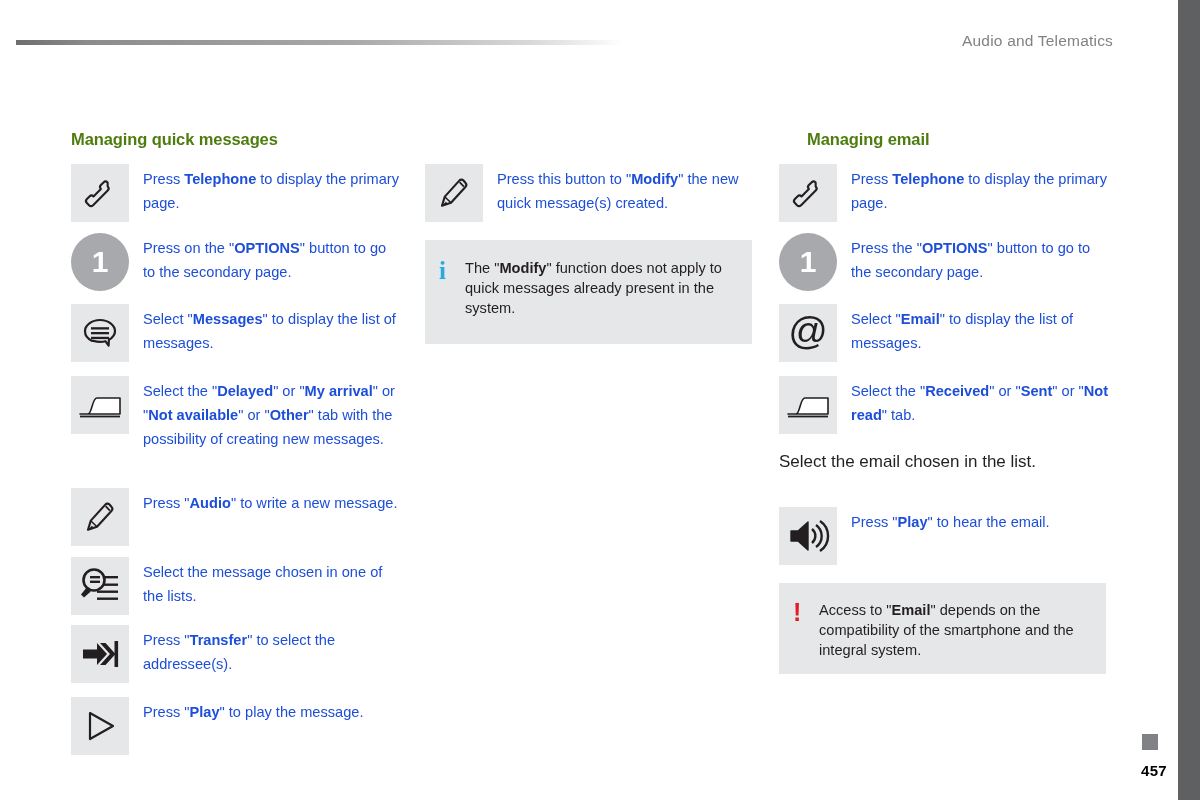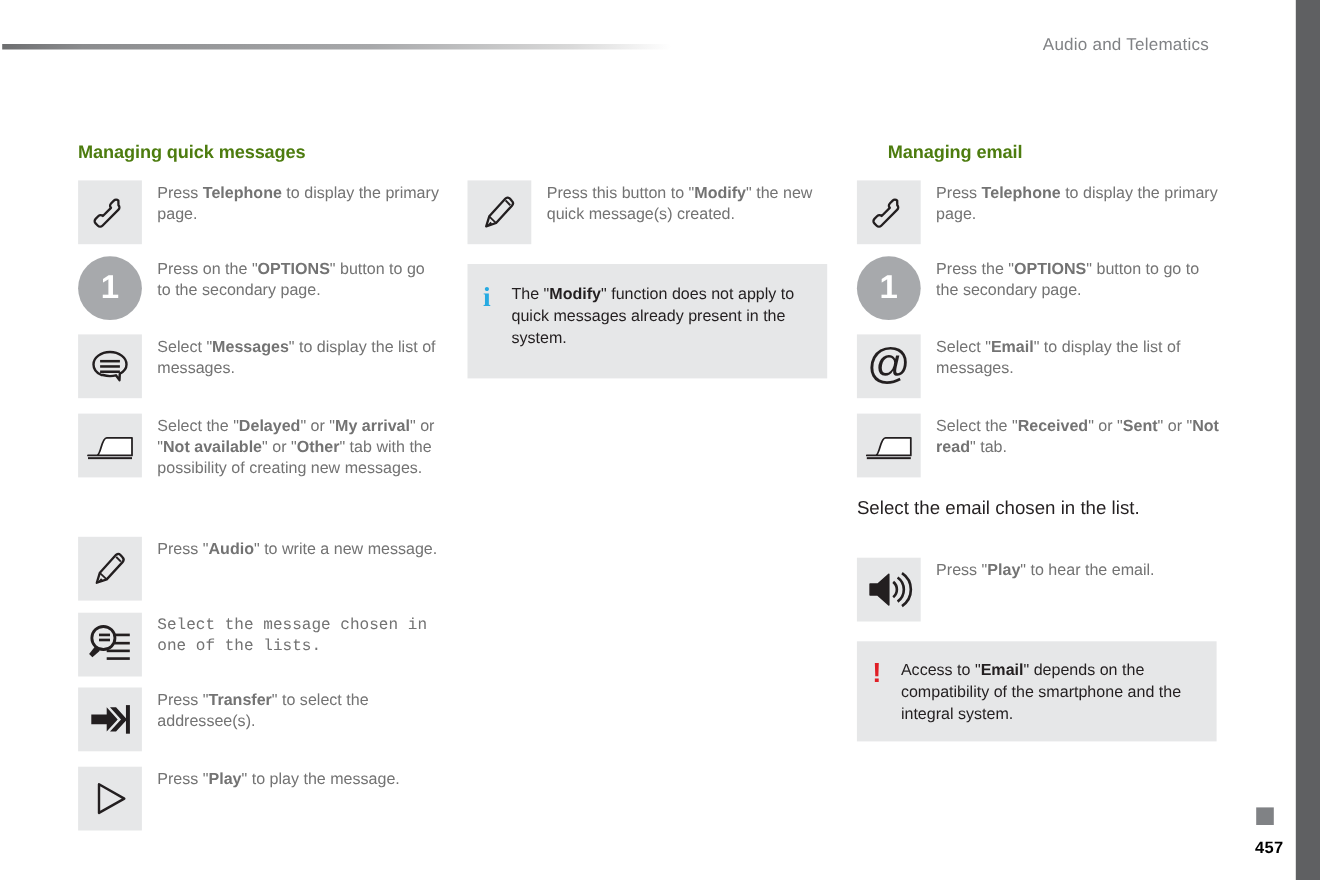--- a/index.html
+++ b/index.html
@@ -12,21 +12,21 @@
     background: #ffffff;
     font-family: "Liberation Sans", sans-serif;
     position: relative;
     overflow: hidden;
     color: #231f20;
   }
 
   
   .header {
     position: absolute;
-    top: 0; left: 2px;
+    top: 0; left: 16px;
     width: 1010px;
     height: 70px;
   }
   .header-rule {
     position: absolute;
     left: 0;
     top: 40px;
     width: 608px;
     height: 5px;
     background: linear-gradient(to right, #6d6e70 0%, #8b8c8e 12%, #a7a8aa 55%, #d9d9d9 85%, #ffffff 100%);
@@ -90,22 +90,22 @@
   .step-num {
     font-size: 30px;
     font-weight: bold;
     color: #ffffff;
     line-height: 1;
     font-family: "Liberation Sans", sans-serif;
   }
   .row-text {
     margin-left: 14px;
     font-size: 14.6px;
-    line-height: 19px;
-    color: #737373;
+    line-height: 24px;
+    color: #1d4ed8;
     padding-top: 3px;
   }
   .row-text b { font-weight: bold; }
 
   .plain-text {
     position: absolute;
     font-size: 17px;
     line-height: 20px;
     color: #231f20;
   }
@@ -217,21 +217,21 @@
       <svg width="40" height="40" viewBox="0 0 40 40">
         <path d="M29.5 7.5c-1.3-1.3-3.1-1.1-4.2 0.1L10.8 23.6 8 32.8l9-3.1L31.4 14c1.2-1.3 1.3-3 0-4.3z" fill="none" stroke="#231f20" stroke-width="2.1" stroke-linejoin="round"></path>
         <path d="M25.6 9.2 L29.9 13.6" stroke="#231f20" stroke-width="1.8"></path>
         <path d="M10.7 23.7 L17 29.8" stroke="#231f20" stroke-width="1.6"></path>
         <path d="M8 32.8 L11.9 28.7 L13.4 30.2 Z" fill="#231f20"></path>
       </svg>
     </div>
     <div class="row-text">Press "<b>Audio</b>" to write a new message.</div>
   </div>
 
-  <div class="row" style="top:557px;left:0;width:330px;font-family:Liberation Mono, monospace;">
+  <div class="row" style="top:557px;left:0;width:330px;">
     <div class="icon-box">
       <svg width="46" height="44" viewBox="0 0 46 44">
         <circle cx="17" cy="16" r="10.5" fill="none" stroke="#231f20" stroke-width="2.6"></circle>
         <path d="M9.6 23.6 L4 30.5 L7 33.5 L13.8 27.6 Z" fill="#231f20"></path>
         <rect x="13" y="12" width="10" height="2.4" fill="#231f20"></rect>
         <rect x="13" y="16.6" width="10" height="2.4" fill="#231f20"></rect>
         <rect x="27" y="12" width="14" height="2.4" fill="#231f20"></rect>
         <rect x="27" y="19.5" width="14" height="2.4" fill="#231f20"></rect>
         <rect x="20" y="26.5" width="21" height="2.4" fill="#231f20"></rect>
         <rect x="20" y="33.5" width="21" height="2.4" fill="#231f20"></rect>

